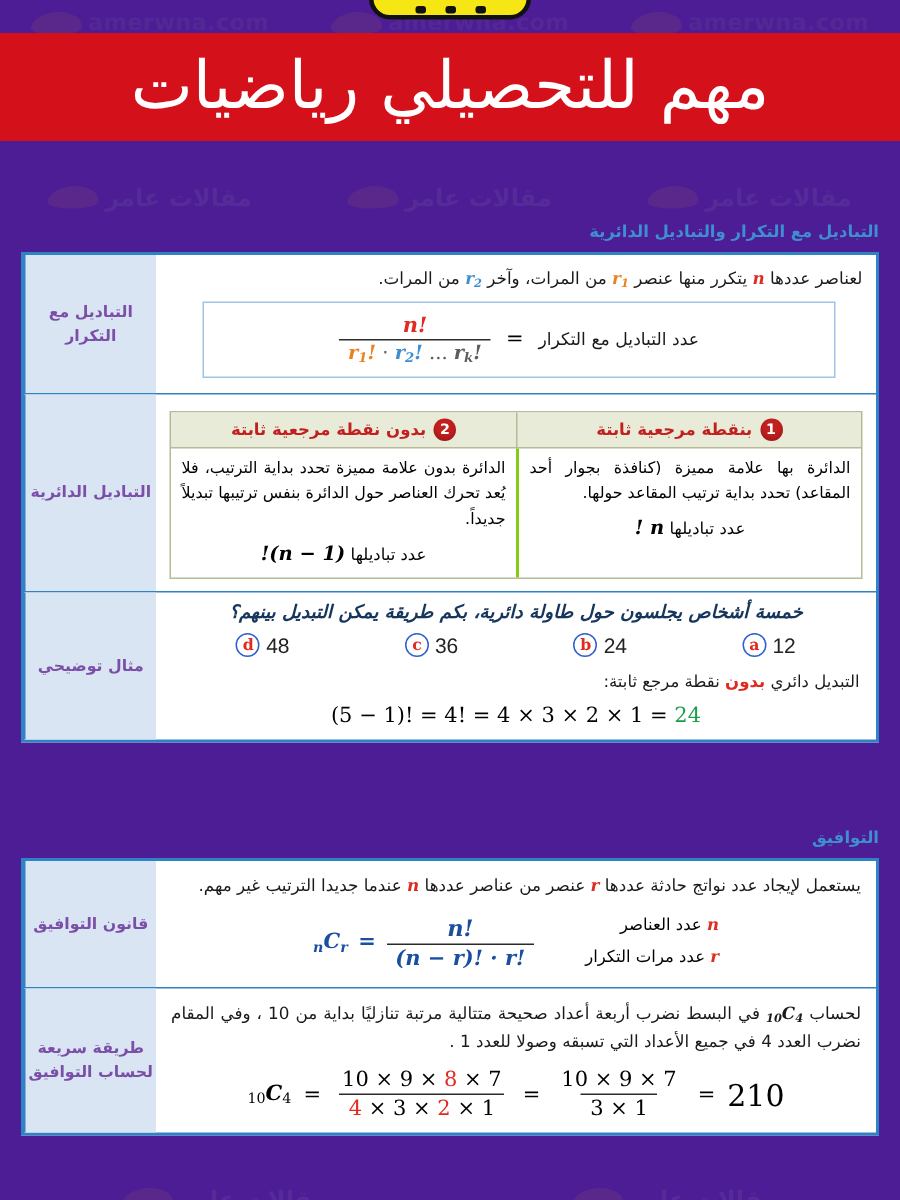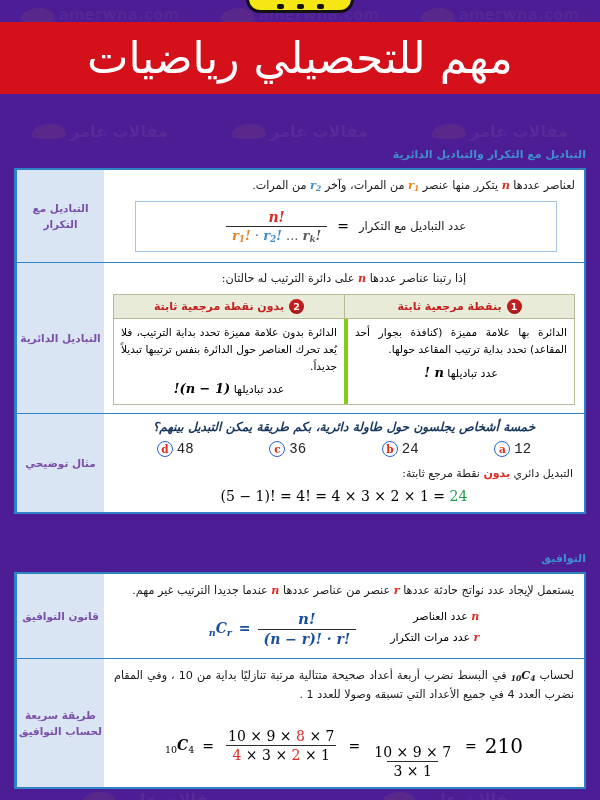--- a/index.html
+++ b/index.html
@@ -194,21 +194,21 @@
   }
   .sub-body { display: flex; }
   .sub-body > div {
     flex: 1 1 50%;
     padding: 5px 7px 4px 7px;
     font-size: 10.6px;
     line-height: 1.6;
     text-align: justify;
     direction: rtl;
   }
-  .sub-body > div:first-child { border-left: 4px solid #84cc16; }
+  .sub-body > div:first-child { border-left: 2px solid #84cc16; }
   .count-line { text-align: center; margin-top: 5px; direction: rtl; font-size: 11px; }
 
   
   .q-line {
     text-align: center;
     font-weight: bold;
     color: #17365d;
     font-size: 12.2px;
     direction: rtl;
     margin-bottom: 4px;
@@ -223,21 +223,21 @@
   }
   .choice { display: inline-flex; align-items: center; gap: 4px; direction: ltr; }
   .choice .ring {
     width: 16px; height: 16px; border-radius: 50%;
     border: 1.4px solid #2f5fd0;
     display: inline-flex; align-items: center; justify-content: center;
     color: #e02b20; font-weight: bold; font-size: 10.5px;
     font-family: "DejaVu Serif", serif;
   }
   .choice .val {
-    font-family: Liberation Mono, monospace;
+    font-family: Liberation Sans, sans-serif;
     font-size: 14px; color: #222;
   }
   .sol-note { text-align: right; direction: rtl; font-size: 11px; margin: 2px 2px 3px 0; }
   .sol-eq { text-align: center; font-size: 14px; margin-top: 2px; }
 
   
   .law-row { display: flex; align-items: center; justify-content: center; gap: 34px; margin-top: 7px; direction: rtl; }
   .legend { direction: rtl; font-size: 11px; line-height: 1.9; text-align: right; }
   .legend .mi { font-family: "DejaVu Serif", serif; }
 </style>
@@ -324,25 +324,20 @@
               <span class="num math mi red" style="font-size:14px;">n!</span>
               <span class="den" style="font-size:13px;"><span class="math mi org">r<span class="sub">1</span>!</span> <span class="gry">·</span> <span class="math mi blu">r<span class="sub">2</span>!</span> <span class="gry math">...</span> <span class="math mi gry">r<span class="sub">k</span>!</span></span>
             </span>
           </div>
         </div>
         <div class="lbl-cell">التبادیل مع التكرار</div>
       </div>
 
       <div class="trow">
         <div class="body-cell">
-          <div class="ar-txt" style="text-align:center;">
-            <span>إذا رتبنا عناصر عددها</span>
-            <span class="math mi red">n</span>
-            <span>على دائرة الترتیب له حالتان:</span>
-          </div>
 
           <div class="sub-table">
             <div class="sub-head">
               <div>
                 <span class="badge-num">1</span>
                 <span>بنقطة مرجعیة ثابتة</span>
               </div>
               <div>
                 <span class="badge-num">2</span>
                 <span>بدون نقطة مرجعیة ثابتة</span>
@@ -459,21 +454,21 @@
             <span style="font-size:14px;">=</span>
 
             <span class="frac">
               <span class="num" style="font-size:14px;">10 × 9 × <span class="red">8</span> × 7</span>
               <span class="den" style="font-size:14px;"><span class="red">4</span> × 3 × <span class="red">2</span> × 1</span>
             </span>
 
             <span style="font-size:14px;">=</span>
 
             <span class="frac">
-              <span class="num" style="font-size:14px;margin-top:32px;">10 × 9 × 7</span>
+              <span class="num" style="font-size:14px;">10 × 9 × 7</span>
               <span class="den" style="font-size:14px;">3 × 1</span>
             </span>
 
             <span style="font-size:14px;">=</span>
             <span style="font-size:20px;">210</span>
           </div>
         </div>
         <div class="lbl-cell">طریقة سریعة لحساب التوافیق</div>
       </div>
     </div>

